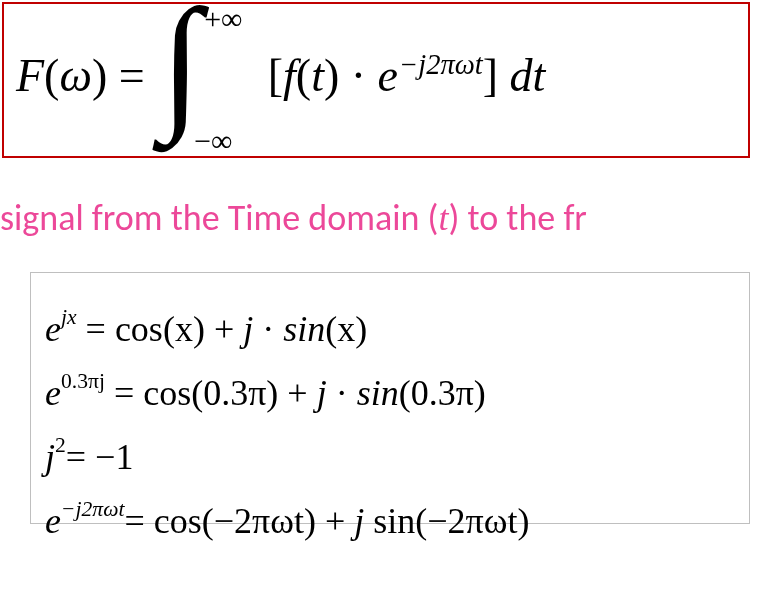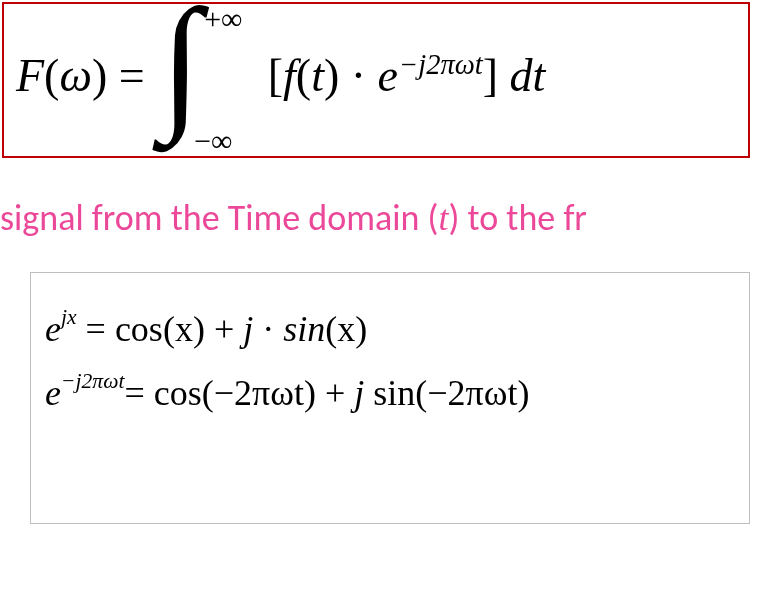--- a/index.html
+++ b/index.html
@@ -125,21 +125,27 @@
   <div class="body-text">
     <span>signal from the Time domain (</span><span class="it">t</span><span>) to the fr</span>
   </div>
 
   <div class="grey-box">
 
     <div class="eqline">
       <span>e</span><span class="small-sup">jx</span><span class="rm"> = </span><span class="rm">cos</span><span class="rm">(x)</span><span class="rm"> + </span><span>j</span><span class="rm"> · </span><span>sin</span><span class="rm">(x)</span>
     </div>
 
+    <div class="eqline">
+      <span>e</span><span class="small-sup rm"><span style="font-style:normal">0.3πj</span></span><span class="rm"> = </span><span class="rm">cos</span><span class="rm">(0.3π)</span><span class="rm"> + </span><span>j</span><span class="rm"> · </span><span>sin</span><span class="rm">(0.3π)</span>
+    </div>
 
+    <div class="eqline">
+      <span>j</span><span class="small-sup rm">2</span><span class="rm">= −1</span>
+    </div>
 
     <div class="eqline">
       <span>e</span><span class="small-sup">−j2πωt</span><span class="rm">= </span><span class="rm">cos</span><span class="rm">(−2πωt)</span><span class="rm"> + </span><span>j</span><span class="rm"> sin</span><span class="rm">(−2πωt)</span>
     </div>
 
 
   </div>
 
 </div>
 

